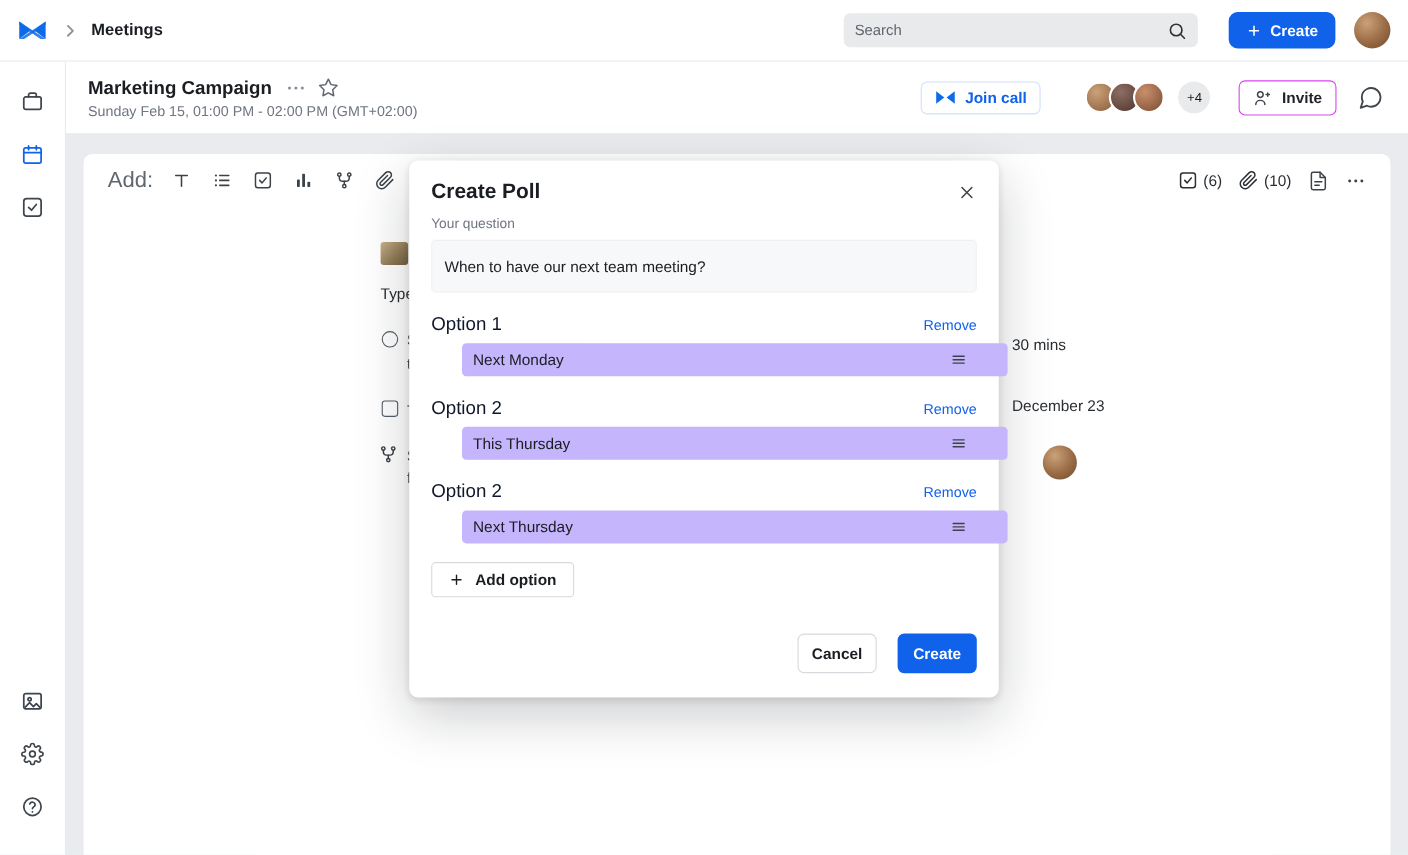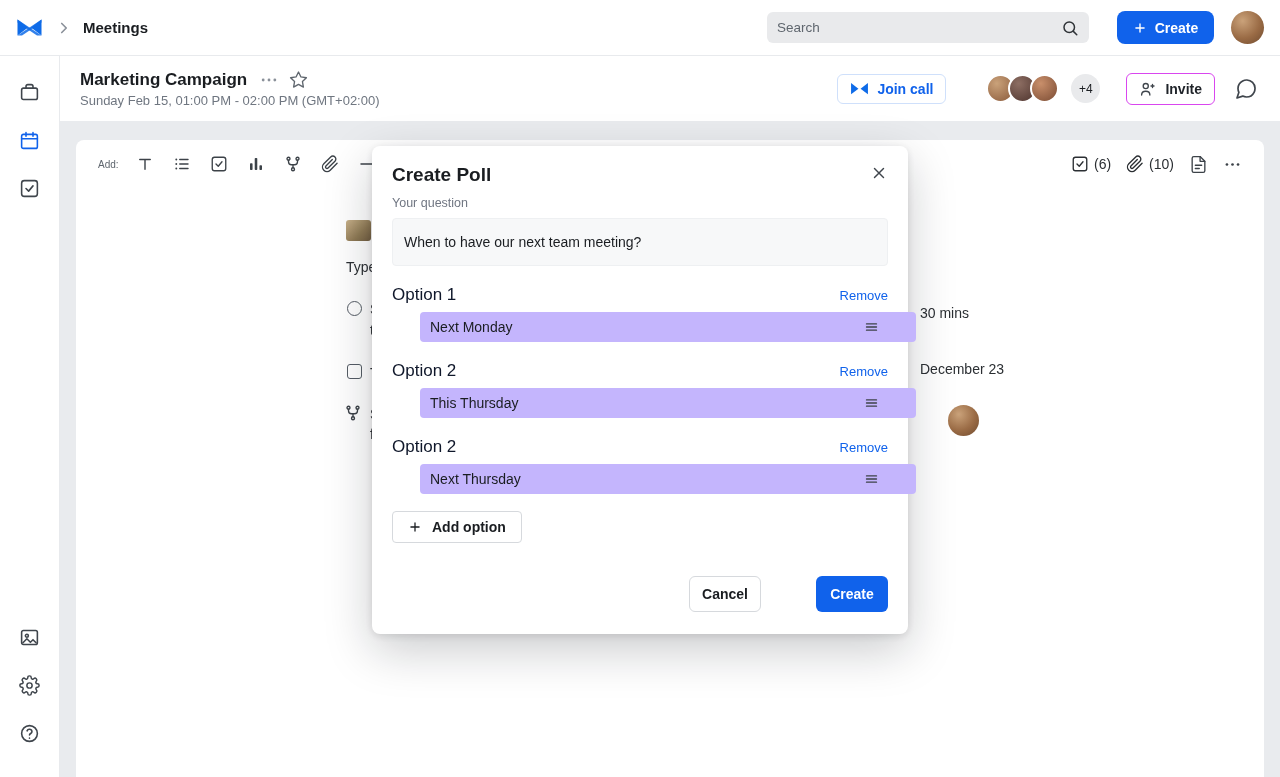--- a/index.html
+++ b/index.html
@@ -60,21 +60,21 @@
     border-radius:6px; font-size:14px; font-weight:600; font-family:inherit; color:#1f2329;
     display:flex; align-items:center; gap:8px; cursor:pointer; }
   .invite-btn svg { width:18px; height:18px; color:#3f454c; }
   .chat-btn { margin-left:19px; width:26px; height:26px; color:#3f454c; background:none; border:none; cursor:pointer; }
   .chat-btn svg { width:24px; height:24px; }
 
   
   .content { flex:1; padding:19px 16px 0; min-height:0; }
   .card { background:#fff; border-radius:8px 8px 0 0; height:100%; position:relative; overflow:hidden; }
   .toolbar { display:flex; align-items:center; height:48px; padding:0 22px; }
-  .tb-add { color:#5f666e; font-size:10px; margin-right:17px; }
+  .tb-add { color:#5f666e; font-size:20px; margin-right:17px; }
   .tb-icons { display:flex; align-items:center; gap:19px; color:#3c4248; }
   .tb-icons .tbi { width:18px; height:18px; cursor:pointer; }
   .tb-right { margin-left:auto; display:flex; align-items:center; gap:15px; color:#3c4248; }
   .tb-count { display:flex; align-items:center; gap:5px; font-size:14px; color:#2b2f33; cursor:pointer; }
   .tb-count svg { width:18px; height:18px; }
   .tb-btn { width:19px; height:19px; color:#3c4248; cursor:pointer; }
 
   
   .frag { position:absolute; font-size:14px; color:#2b2f33; white-space:nowrap; }
   .doc-image { position:absolute; left:270px; top:80px; width:25px; height:21px; border-radius:3px;
@@ -83,21 +83,21 @@
     border:1.6px solid #565d66; }
   .doc-check { position:absolute; left:271px; top:224px; width:15px; height:15px; border-radius:3px;
     border:1.6px solid #565d66; }
   .doc-fork { position:absolute; left:268px; top:264px; width:18px; height:18px; color:#3c4248; }
   .doc-avatar { position:absolute; left:872px; top:265px; width:31px; height:31px; }
 
   
   .modal { position:fixed; left:372px; top:146px; width:536px; background:#fff; border-radius:8px;
     box-shadow:0 16px 48px rgba(15,20,26,.22), 0 2px 8px rgba(15,20,26,.12);
     z-index:100; padding:18px 20px 22px; }
-  .modal-head { display:flex; align-items:flex-start; }
+  .modal-head { display:flex; align-items:center; }
   .modal-title { font-size:19px; font-weight:700; }
   .modal-close { margin-left:auto; width:18px; height:18px; color:#3f454c; background:none; border:none;
     padding:0; cursor:pointer; }
   .modal-close svg { width:18px; height:18px; }
   .q-label { margin-top:10px; font-size:12.5px; color:#707682; }
   .q-input { margin-top:8px; width:100%; height:48px; background:#f7f8f9; border:1px solid #eef0f2;
     border-radius:4px; padding:0 11px; font-size:14px; font-family:inherit; color:#1a1d21; outline:none; }
   .opt-group { margin-top:19px; }
   .opt-head { display:flex; align-items:center; justify-content:space-between; margin-bottom:7px; }
   .opt-label { font-size:17px; color:#0f172a; }
@@ -106,21 +106,21 @@
   .opt-row { position:relative; }
   .opt-input { width:100%; height:30px; background:#c4b5fd; border:none; border-radius:4px;
     padding:0 34px 0 10px; font-size:14px; font-family:inherit; color:#1a1d21; outline:none;margin-left:28px; }
   .drag-handle { position:absolute; right:9px; top:50%; transform:translateY(-50%); width:15px; height:15px;
     color:#3c4248; cursor:grab; }
   .add-option { margin-top:17px; height:32px; padding:0 15px; display:inline-flex; align-items:center; gap:10px;
     background:#fff; border:1px solid #d6d9dd; border-radius:4px; font-size:14px; font-weight:600;
     font-family:inherit; color:#1a1d21; cursor:pointer; }
   .add-option .plus { width:14px; height:14px; }
   .modal-footer { margin-top:33px; display:flex; justify-content:flex-end; gap:19px; }
-  .btn { height:36px; width:72px; border-radius:6px; font-size:14px; font-weight:600; font-family:inherit; cursor:pointer;margin-left:36px; }
+  .btn { height:36px; width:72px; border-radius:6px; font-size:14px; font-weight:600; font-family:inherit; cursor:pointer; }
   .btn-cancel { background:#fff; border:1px solid #d6d9dd; color:#1a1d21; }
   .btn-create { background:#1062eb; border:none; color:#fff; }
 
   svg { display:block; }
 </style>
 </head>
 <body>
 
 <header class="topbar">
   <span class="logo">

